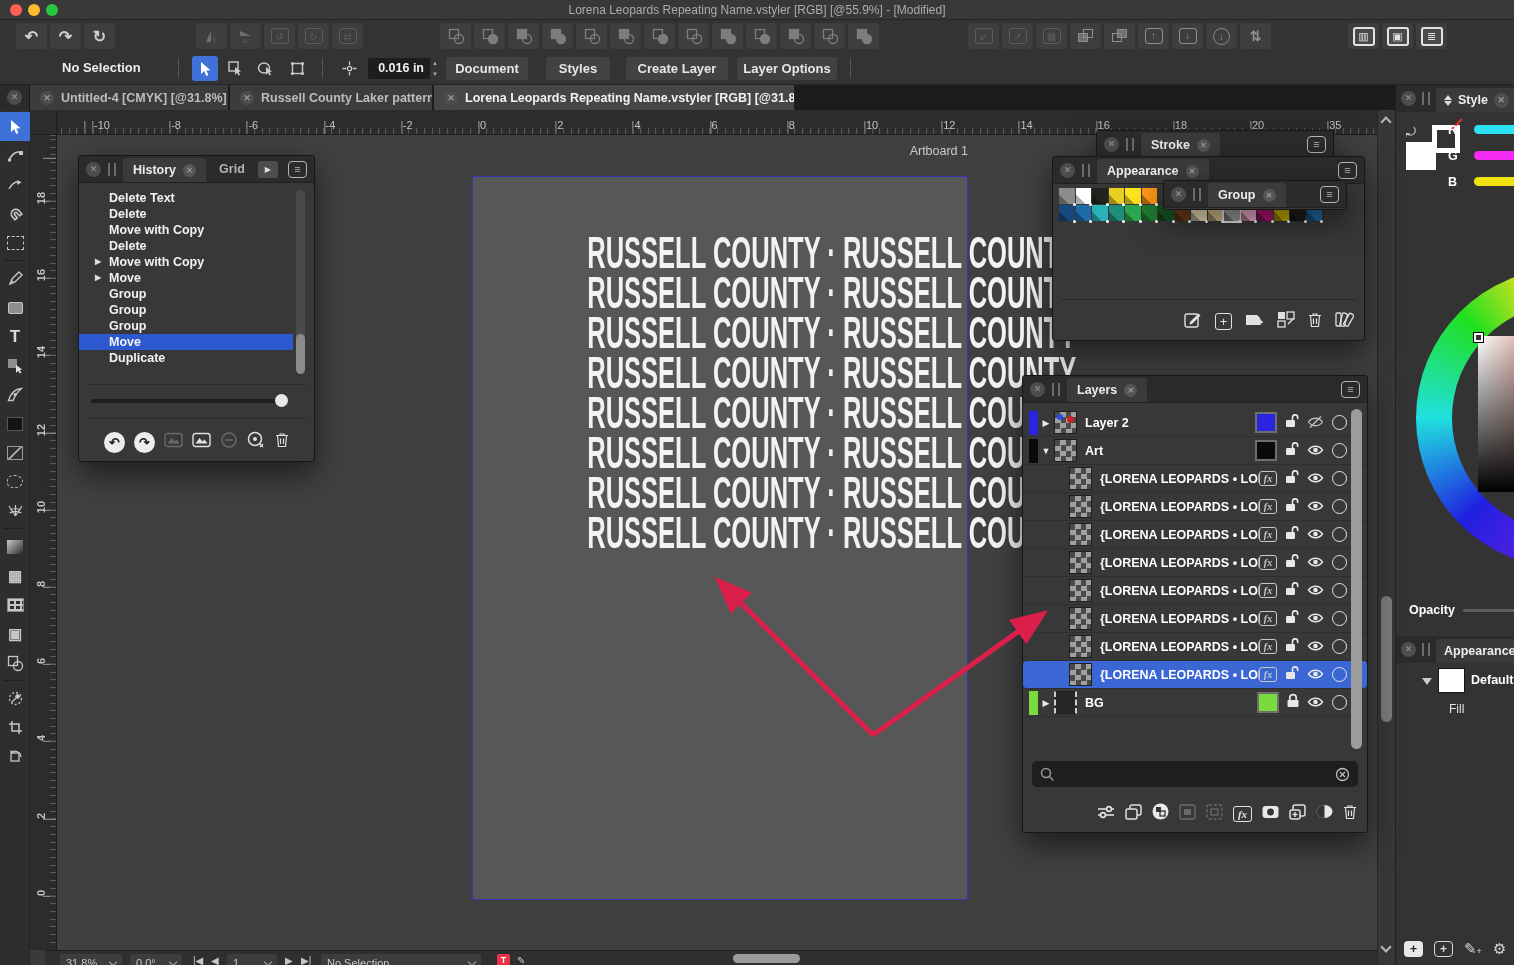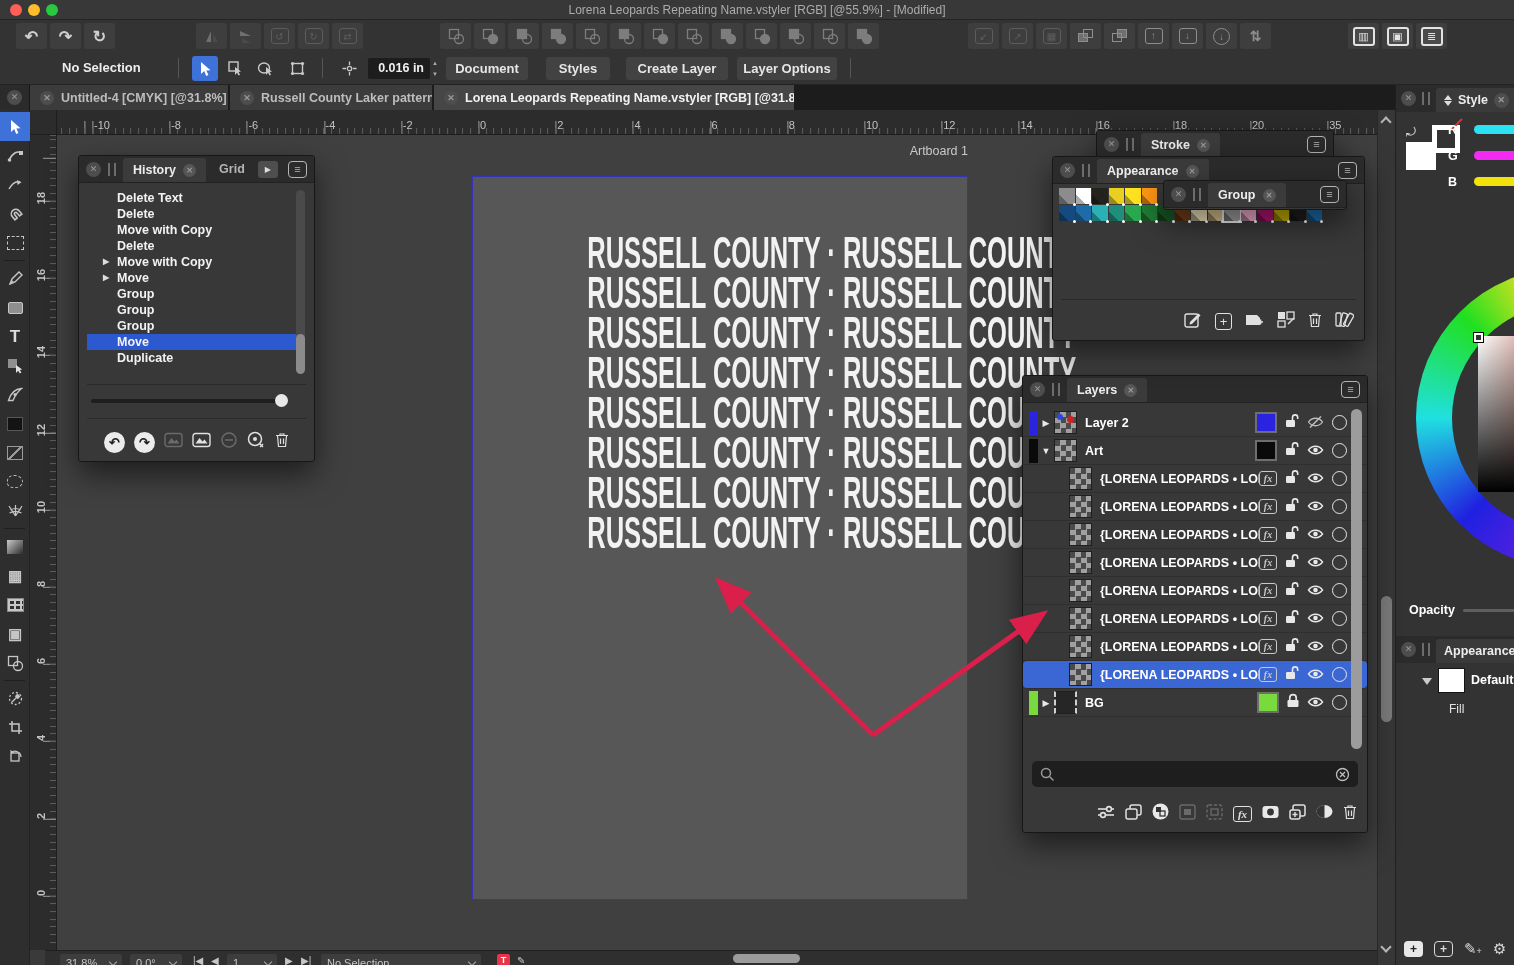--- a/index.html
+++ b/index.html
@@ -576,21 +576,21 @@
     <span class="xcirc">✕</span>
     <span class="grip"></span>
     <span class="ptab">
         <span>History</span>
         <span class="xcirc">✕</span>
       </span>
     <span class="ptab2">Grid</span>
     <span class="minibtn">▶</span>
     <span class="pmenu">≡</span>
   </div>
-  <div id="hlist" style="position:absolute;left:8px;top:34px;width:214px">
+  <div id="hlist" style="position:absolute;left:0;top:34px;width:214px">
       <div class="hitem"><span>Delete Text</span></div>
       <div class="hitem"><span>Delete</span></div>
       <div class="hitem"><span>Move with Copy</span></div>
       <div class="hitem"><span>Delete</span></div>
       <div class="hitem"><span class="hexp">▶</span><span>Move with Copy</span></div>
       <div class="hitem"><span class="hexp">▶</span><span>Move</span></div>
       <div class="hitem"><span>Group</span></div>
       <div class="hitem"><span>Group</span></div>
       <div class="hitem"><span>Group</span></div>
       <div class="hitem sel"><span>Move</span></div>

